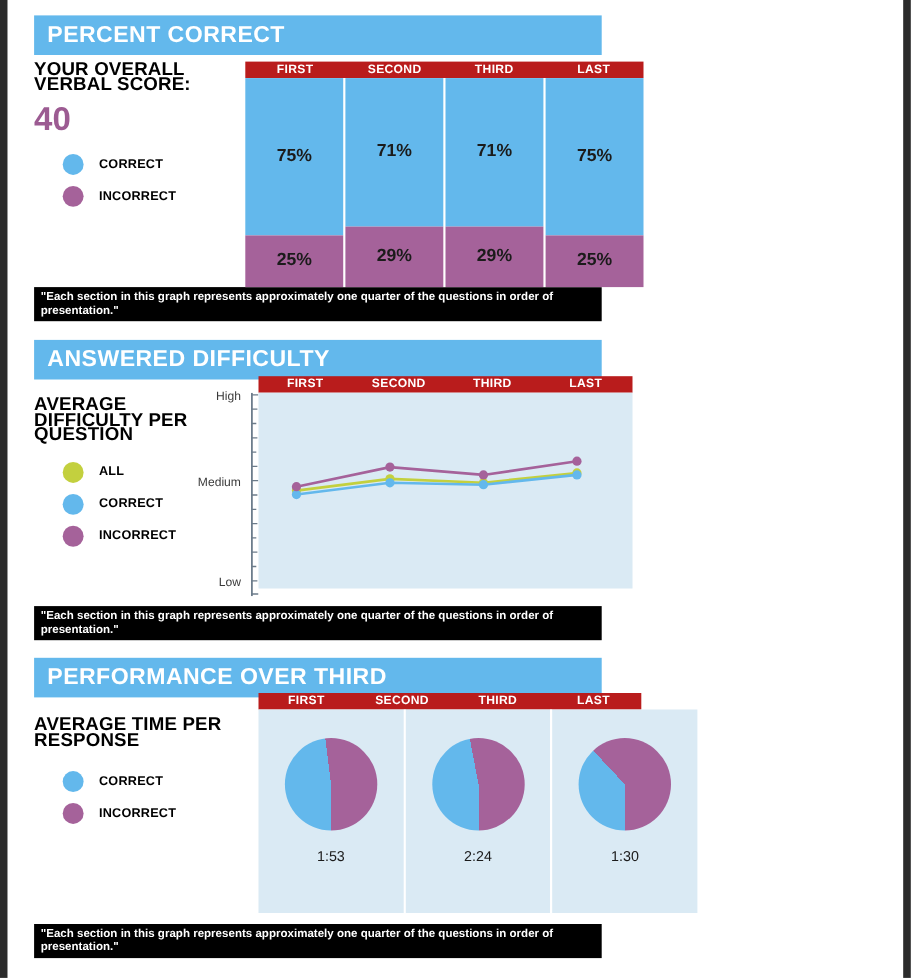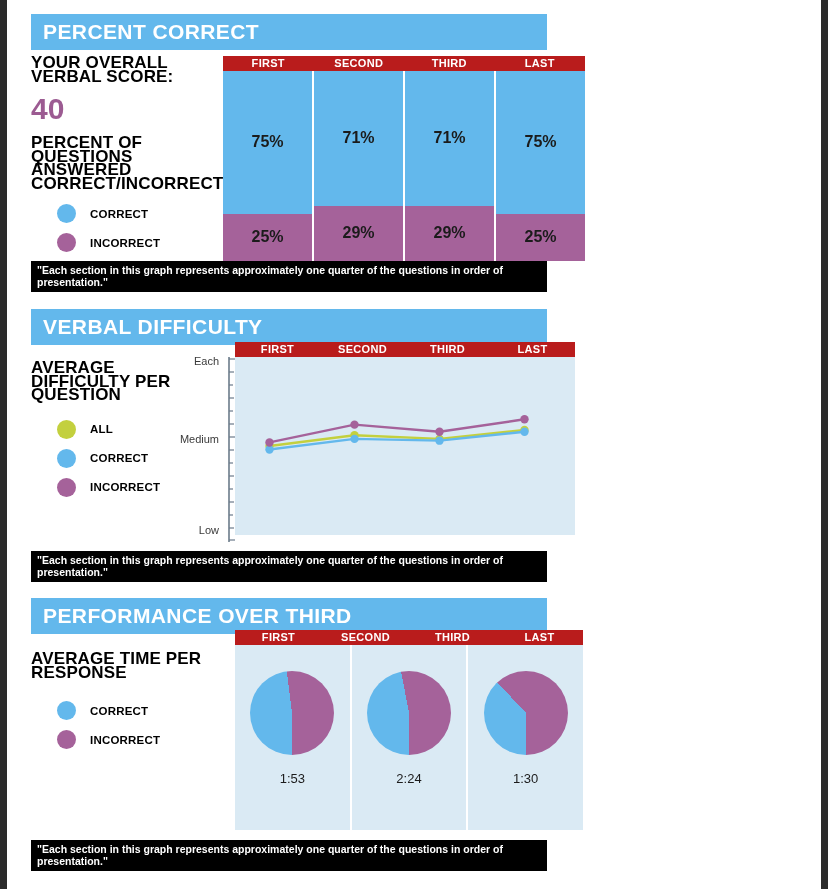--- a/index.html
+++ b/index.html
@@ -95,21 +95,21 @@
   }
   .bar-correct { background: #63b8ec; }
   .bar-incorrect { background: #a5629a; }
 
   
   #sec2 { top: 309px; }
   .axis-label { position: absolute; font-size: 11px; color: #3a3a3a; text-align: right; }
 
   
   #sec3 { top: 598px; }
-  .pie-area { display: flex; width: 348px; height: 185px; }
+  .pie-area { display: flex; width: 399px; height: 185px; }
   .pie-cell {
     flex: 1; background: #daeaf4;
     border-right: 2px solid #ffffff;
     display: flex; flex-direction: column;
     align-items: center; justify-content: flex-start;
     box-sizing: border-box;
   }
   .pie-cell:last-child { border-right: none; }
   .pie { width: 84px; height: 84px; border-radius: 50%; margin-top: 26px; }
   .pie-label { margin-top: 16px; font-size: 13px; color: #1b1b1b; }
@@ -123,21 +123,20 @@
 <div class="page">
 
   <div class="section" id="sec1">
     <div class="section-title">PERCENT CORRECT</div>
 
     <div style="position:relative; height:205px; margin-top:6px;">
 
       <div style="position:absolute; left:0; top:0; width:180px;">
         <div class="leftcol">YOUR OVERALL VERBAL SCORE:</div>
         <div class="score">40</div>
-        <div class="leftcol">PERCENT OF QUESTIONS ANSWERED CORRECT/INCORRECT</div>
         <div style="margin-top:14px;">
           <div class="legend-row">
             <span class="dot" style="background:#63b8ec"></span>
             <span class="legend-label">CORRECT</span>
           </div>
           <div class="legend-row">
             <span class="dot" style="background:#a5629a"></span>
             <span class="legend-label">INCORRECT</span>
           </div>
         </div>
@@ -169,21 +168,21 @@
             </div>
           </div>
       </div>
 
     </div>
 
     <div class="footnote">"Each section in this graph represents approximately one quarter of the questions in order of presentation."</div>
   </div>
 
   <div class="section" id="sec2">
-    <div class="section-title">VERBAL DIFFICULTY</div>
+    <div class="section-title">ANSWERED DIFFICULTY</div>
 
     <div style="position:relative; height:200px; margin-top:6px;">
 
       <div style="position:absolute; left:0; top:10px; width:170px;">
         <div class="leftcol">AVERAGE DIFFICULTY PER QUESTION</div>
         <div style="margin-top:18px;">
           <div class="legend-row">
             <span class="dot" style="background:#c3d03e"></span>
             <span class="legend-label">ALL</span>
           </div>
@@ -191,21 +190,21 @@
             <span class="dot" style="background:#63b8ec"></span>
             <span class="legend-label">CORRECT</span>
           </div>
           <div class="legend-row">
             <span class="dot" style="background:#a5629a"></span>
             <span class="legend-label">INCORRECT</span>
           </div>
         </div>
       </div>
 
-      <div class="axis-label" style="left:140px; top:4px;  width:48px;">Each</div>
+      <div class="axis-label" style="left:140px; top:4px;  width:48px;">High</div>
       <div class="axis-label" style="left:130px; top:82px; width:58px;">Medium</div>
       <div class="axis-label" style="left:140px; top:173px;width:48px;">Low</div>
 
       <svg width="12" height="185" style="position:absolute; left:192px; top:6px;">
         <line x1="6" y1="0" x2="6" y2="185" stroke="#6b7b8a" stroke-width="1.6"></line>
         <g stroke="#6b7b8a" stroke-width="1.2">
           <line x1="6" y1="2" x2="12" y2="2"></line>
           <line x1="6" y1="15" x2="11" y2="15"></line>
           <line x1="6" y1="28" x2="10" y2="28"></line>
           <line x1="6" y1="41" x2="11" y2="41"></line>

